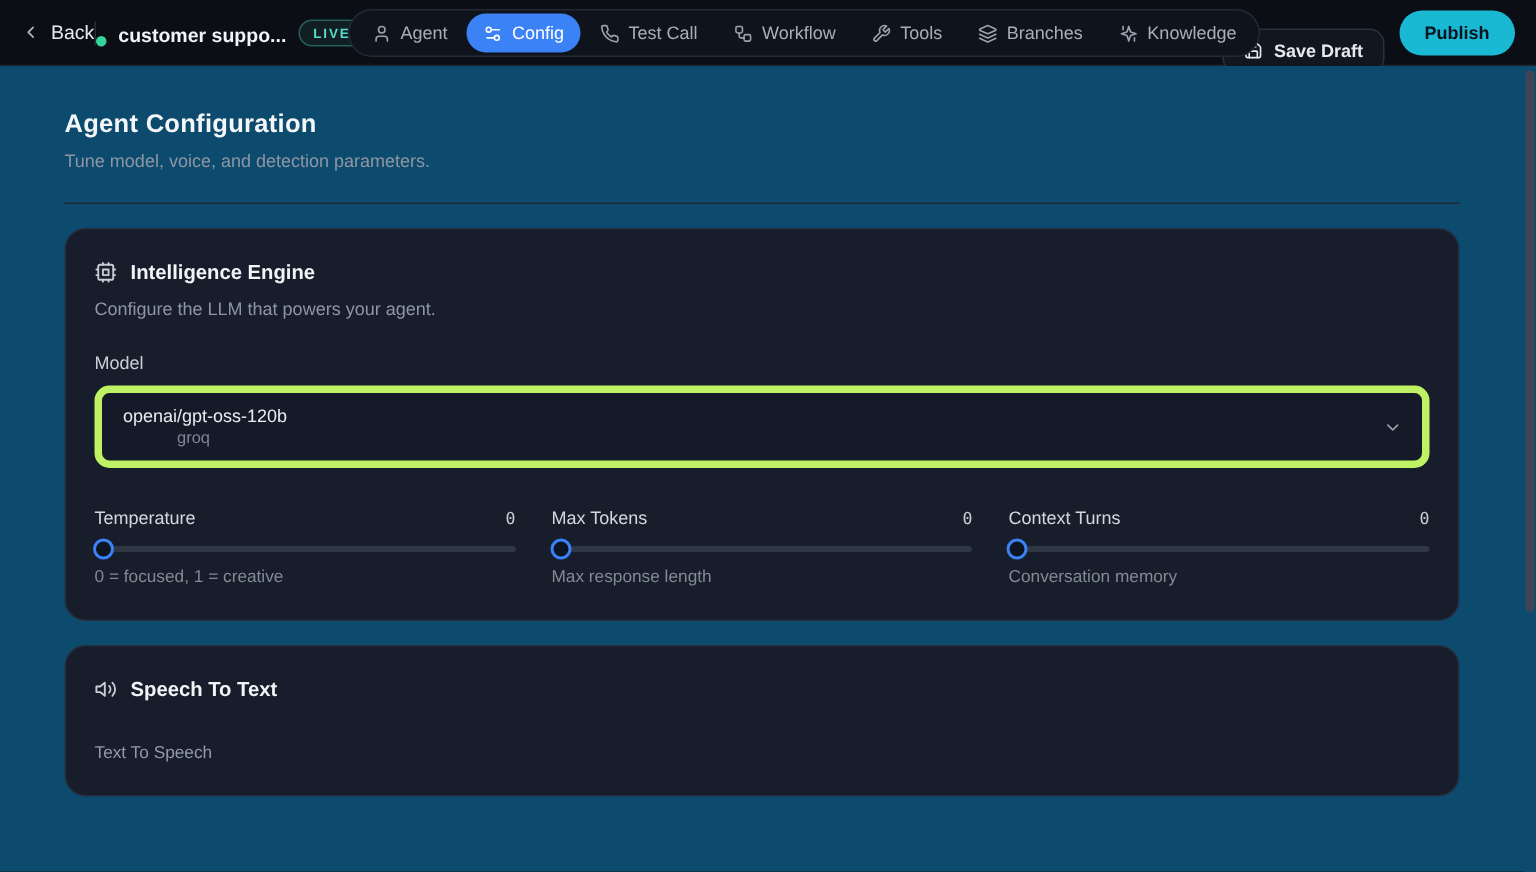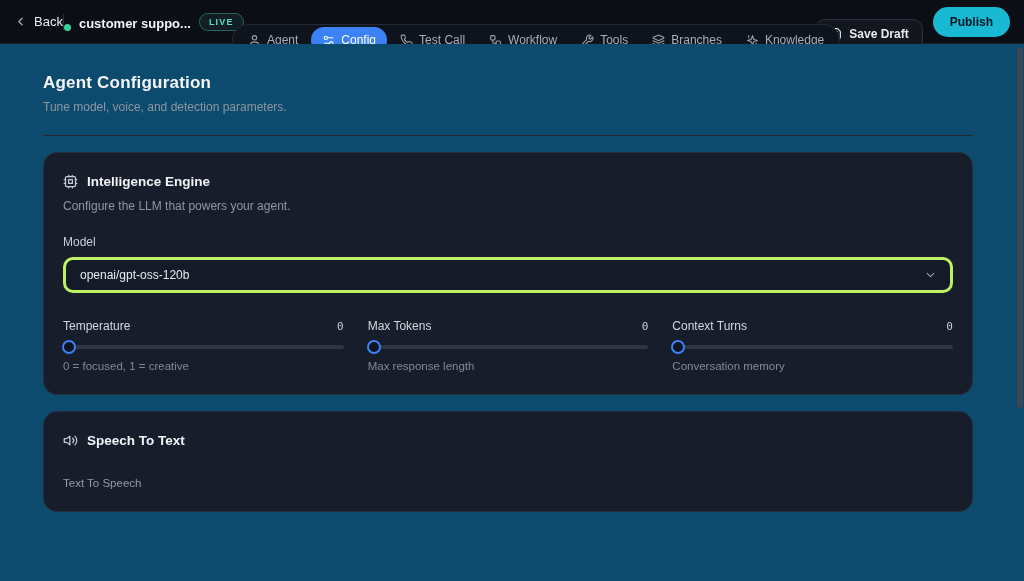--- a/index.html
+++ b/index.html
@@ -26,21 +26,21 @@
   .agent-chip { display:flex; align-items:flex-end; gap:8px; }
   .status-dot { width:7px; height:7px; border-radius:50%; background:#34d399; }
   .agent-name { font-size:13px; font-weight:600; color:#f2f4f7; max-width:128px; white-space:nowrap; overflow:hidden; text-overflow:ellipsis; }
   .live-badge {
     font-size:9px; font-weight:700; letter-spacing:1.2px; color:#56dcc8;
     border:1px solid rgba(86,220,200,.35); background:rgba(86,220,200,.08);
     padding:3px 9px; border-radius:999px;
   }
 
   .tab-group {
-    position:absolute; left:232px; top:24px; height:32px;
+    position:absolute; left:232px; top:6px; height:32px;
     display:flex; align-items:center; gap:2px;
     border:1px solid #232a36; background:#0f141c; border-radius:999px; padding:0 4px;
   }
   .tab {
     display:flex; align-items:center; gap:6px; border:none; background:none; cursor:pointer;
     color:#a8afbb; font-size:12px; font-family:inherit; padding:6px 11px; border-radius:999px;
   }
   .tab svg { color:#9aa2af; }
   .tab.active { background:#3b82f6; color:#ffffff; }
   .tab.active svg { color:#ffffff; }
@@ -71,21 +71,21 @@
   }
   .card-head { display:flex; align-items:center; gap:9px; }
   .card-head svg { color:#c6cdd8; }
   .card-title { font-size:13.5px; font-weight:600; color:#f2f4f7; }
   .card-desc { margin-top:10px; font-size:12px; color:#8f96a3; }
 
   .field-label { font-size:12px; color:#c9cfd9; }
   .field-label.dim { color:#939aa7; font-size:11.5px; }
 
   .select-box {
-    position:relative; margin-top:8px; background:#141a27; border:3px solid #bef264;
+    position:relative; margin-top:8px; background:#141a27; border:5px solid #bef264;
     border-radius:10px; padding:7px 36px 7px 14px; cursor:pointer;
   }
   .select-line1 { font-size:12px; color:#e8ebef; line-height:16px; }
   .select-line2 { font-size:11px; color:#7e8695; line-height:15px; padding-left:36px; }
   .select-box .chev { position:absolute; right:13px; top:50%; transform:translateY(-50%); color:#9aa1ac; }
   .select-box.single { padding-top:8px; padding-bottom:8px; }
   .mt22 { margin-top:22px; }
 
   
   .slider-row { margin-top:26px; display:grid; grid-template-columns:1fr 1fr 1fr; column-gap:24px; }
@@ -240,20 +240,21 @@
               <path d="M20 9h2"></path>
             </svg>
         </span>
         <span class="card-title">Intelligence Engine</span>
       </div>
       <p class="card-desc">Configure the LLM that powers your agent.</p>
 
       <div class="mt22 field-label">Model</div>
       <div class="select-box">
         <div class="select-line1">openai/gpt-oss-120b</div>
+        <div class="select-line2">groq</div>
         <span class="chev">
           <svg width="13" height="13" viewBox="0 0 24 24" fill="none" stroke="currentColor" stroke-width="2" stroke-linecap="round" stroke-linejoin="round">
               <path d="m6 9 6 6 6-6"></path>
             </svg>
         </span>
       </div>
 
       <div class="slider-row">
         <div>
           <div class="slider-top">

